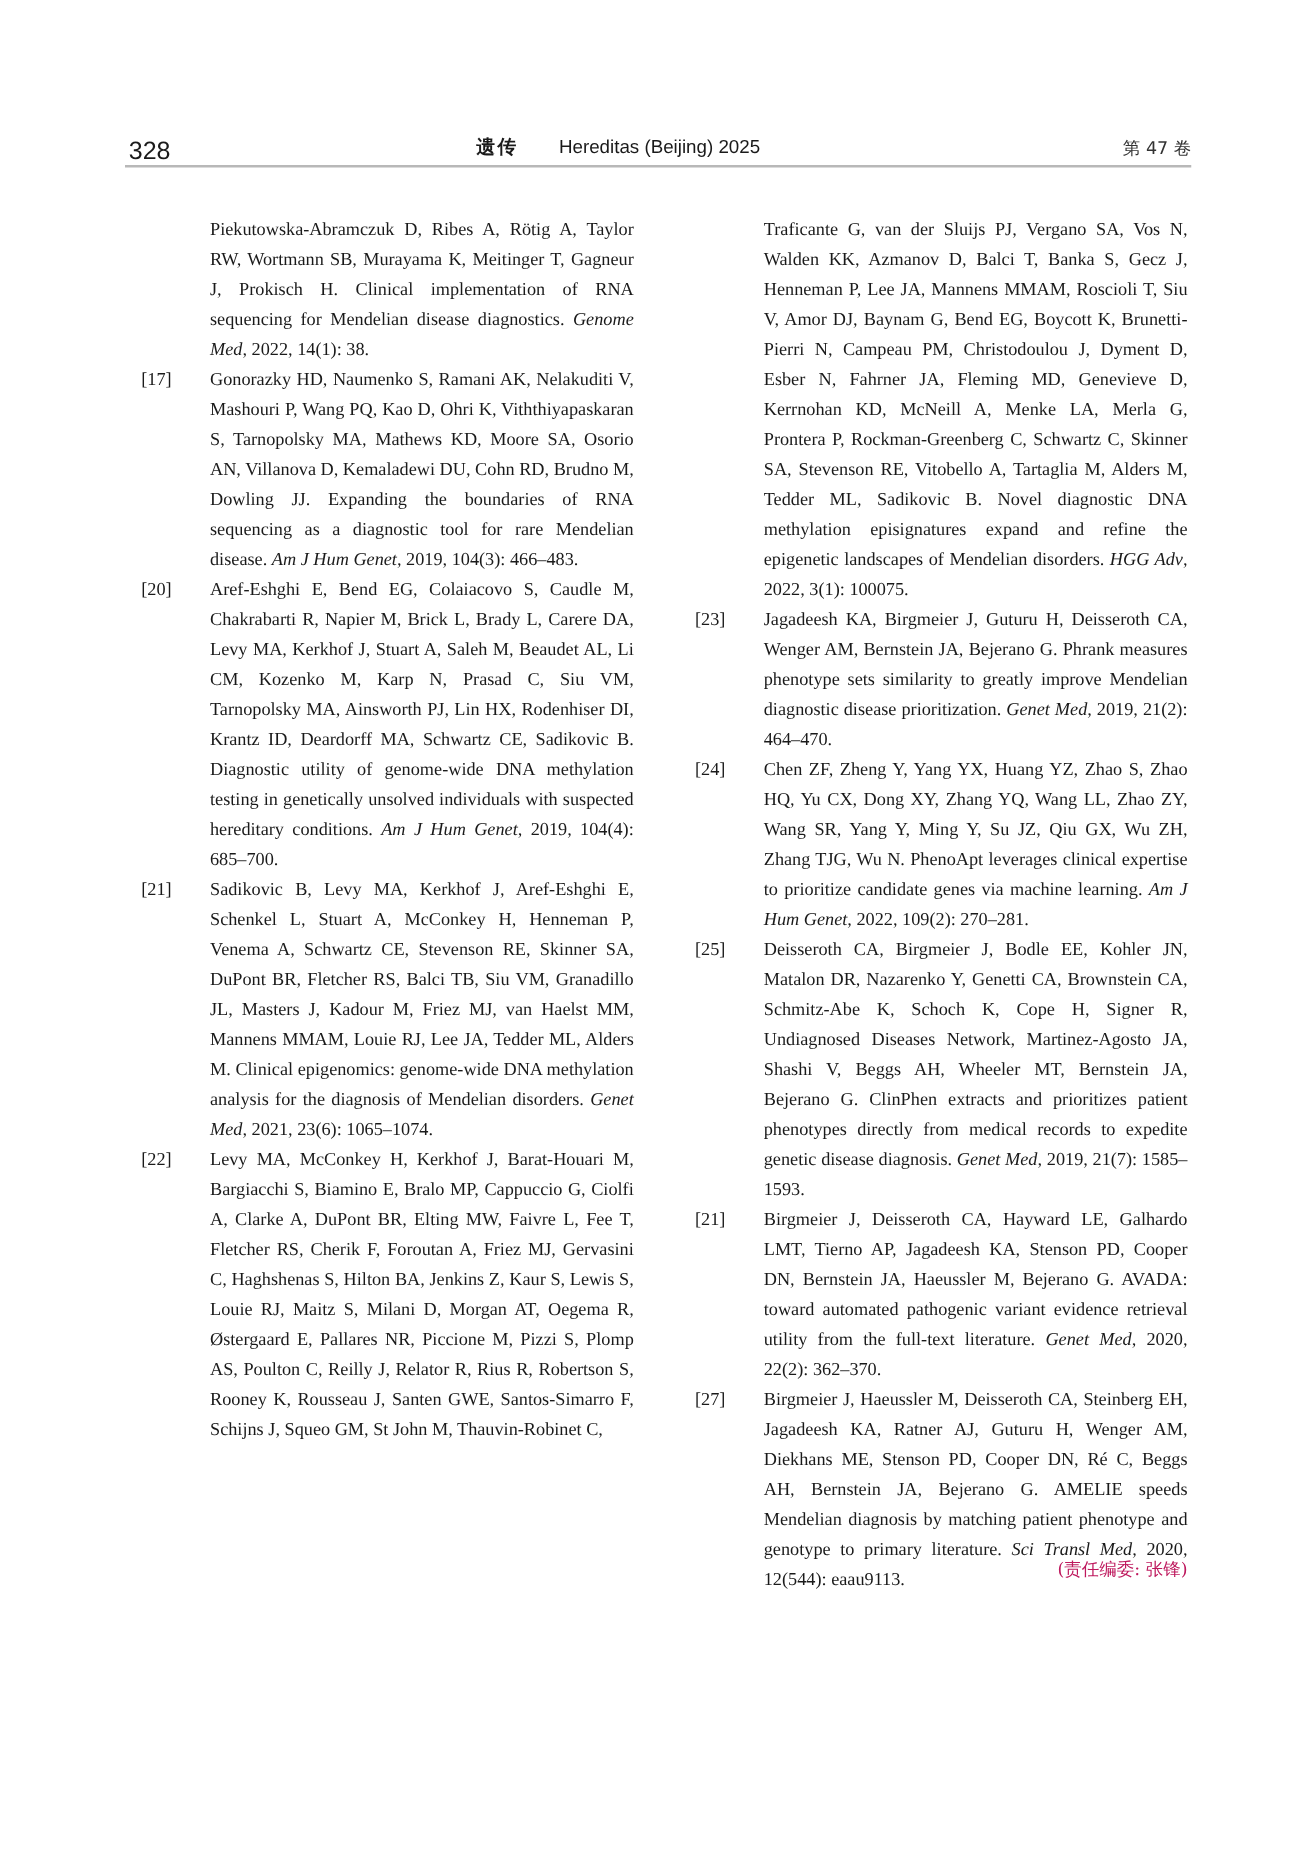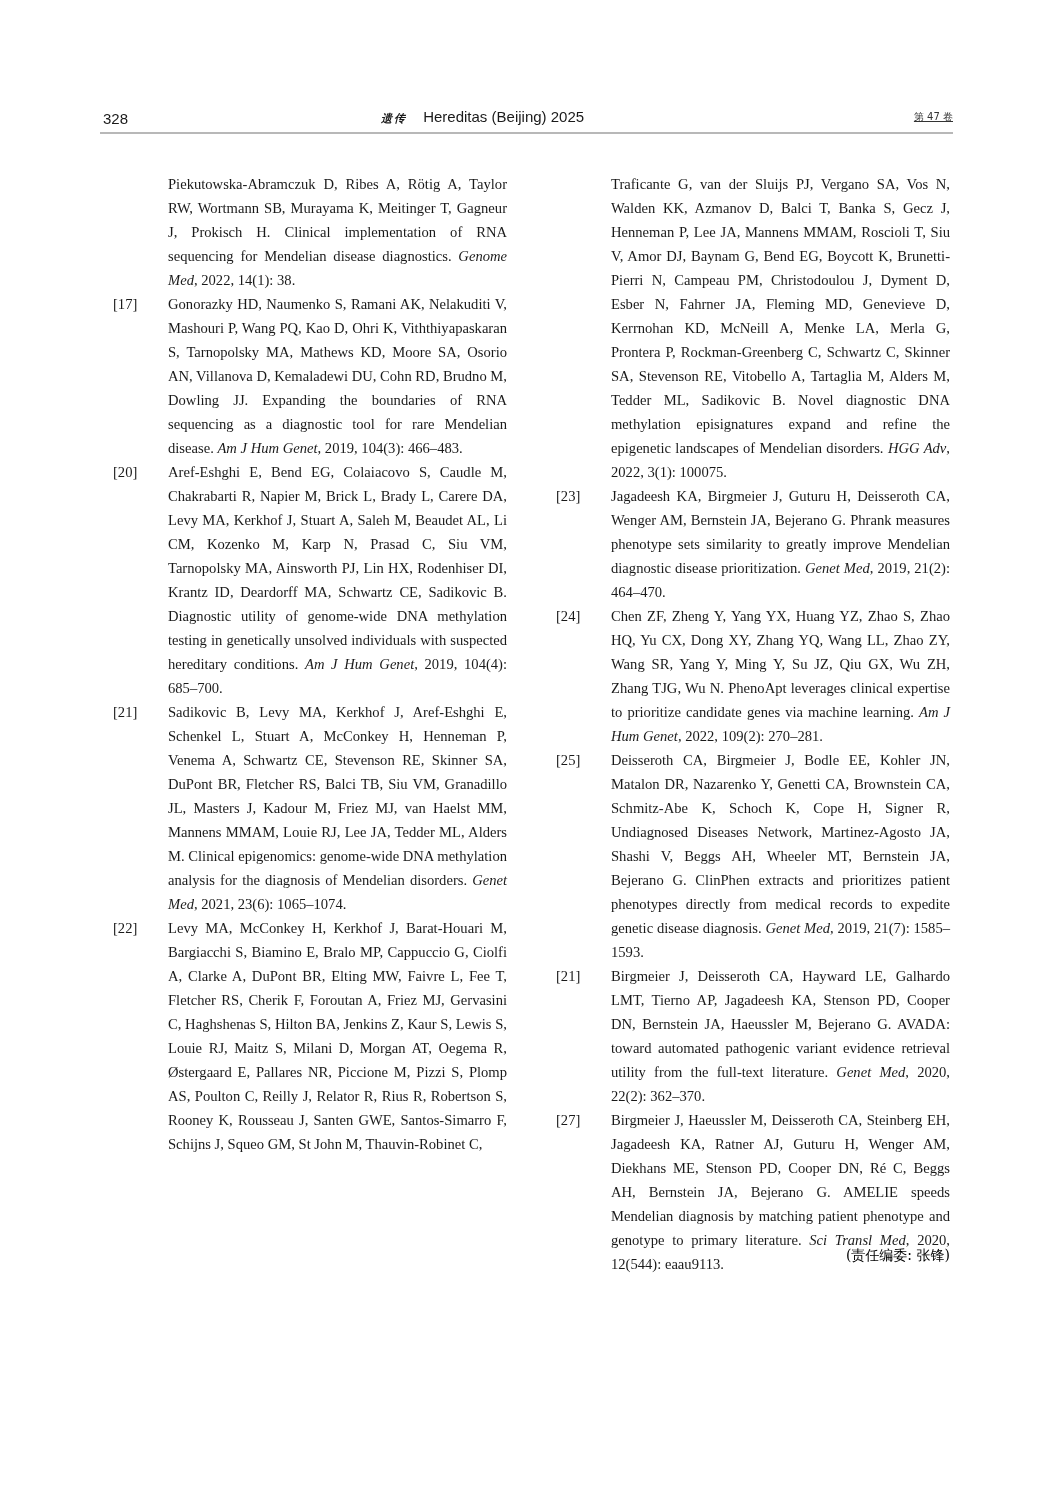--- a/index.html
+++ b/index.html
@@ -1,34 +1,34 @@
 <!DOCTYPE html>
 <html><head>
 <meta charset="utf-8">
 <style>
   html, body { margin: 0; padding: 0; background: #ffffff; }
   body { width: 1050px; height: 1486px; position: relative; overflow: hidden; color: #1a1a1a; }
   .header { position: absolute; left: 103px; top: 108px; width: 850px; height: 24px; }
-  .header .page-num { position: absolute; left: 0; top: 2px; font-family: "Liberation Sans", sans-serif; font-size: 15px; }
+  .header .page-num { position: absolute; left: 0; top: 2px; font-family: "Liberation Sans", sans-serif; font-size: 20px; }
   .header .center { position: absolute; left: 278px; top: 0; font-family: "Liberation Sans", sans-serif; font-size: 15px; white-space: nowrap; }
-  .header .center .cn-logo { font-family: "DejaVu Serif", serif; font-weight: bold; font-style: italic; font-size: 11px; margin-right: 12px; letter-spacing: 2px; }
+  .header .center .cn-logo { font-family: "DejaVu Serif", serif; font-weight: bold; font-size: 15px; margin-right: 28px; letter-spacing: 2px; }
   .header .center .year { margin-left: 0; }
-  .header .volume { position: absolute; right: 0; top: 2px; font-family: "DejaVu Sans", sans-serif; font-size: 10px; color: #333; text-decoration: underline; }
+  .header .volume { position: absolute; right: 0; top: 2px; font-family: "DejaVu Sans", sans-serif; font-size: 14px; color: #333; }
   .header-rule { position: absolute; left: 100px; top: 132px; width: 853px; height: 2px; background: #b8b8b8; }
 
   .column { position: absolute; top: 172px; font-family: "Liberation Serif", serif; font-size: 14.6px; line-height: 24px; }
   .col-left { left: 97px; width: 410px; }
   .col-right { left: 540px; width: 410px; }
 
   .ref { position: relative; padding-left: 38px; text-align: justify; }
   .ref .num { position: absolute; left: 16px; top: 0; }
   .ref .body { display: block; margin-left: 33px; }
   .ref .journal { font-style: italic; }
 
-  .editor { position: absolute; right: 100px; top: 1247px; font-family: "DejaVu Serif", serif; font-size: 14px; color: #000000; }
+  .editor { position: absolute; right: 100px; top: 1247px; font-family: "DejaVu Serif", serif; font-size: 14px; color: #be185d; }
 </style>
 </head>
 <body>
 
 <div class="header">
   <span class="page-num">328</span>
   <span class="center">
     <span class="cn-logo">遗传</span>
     <span>Hereditas (Beijing)</span>
     <span class="year">2025</span>

